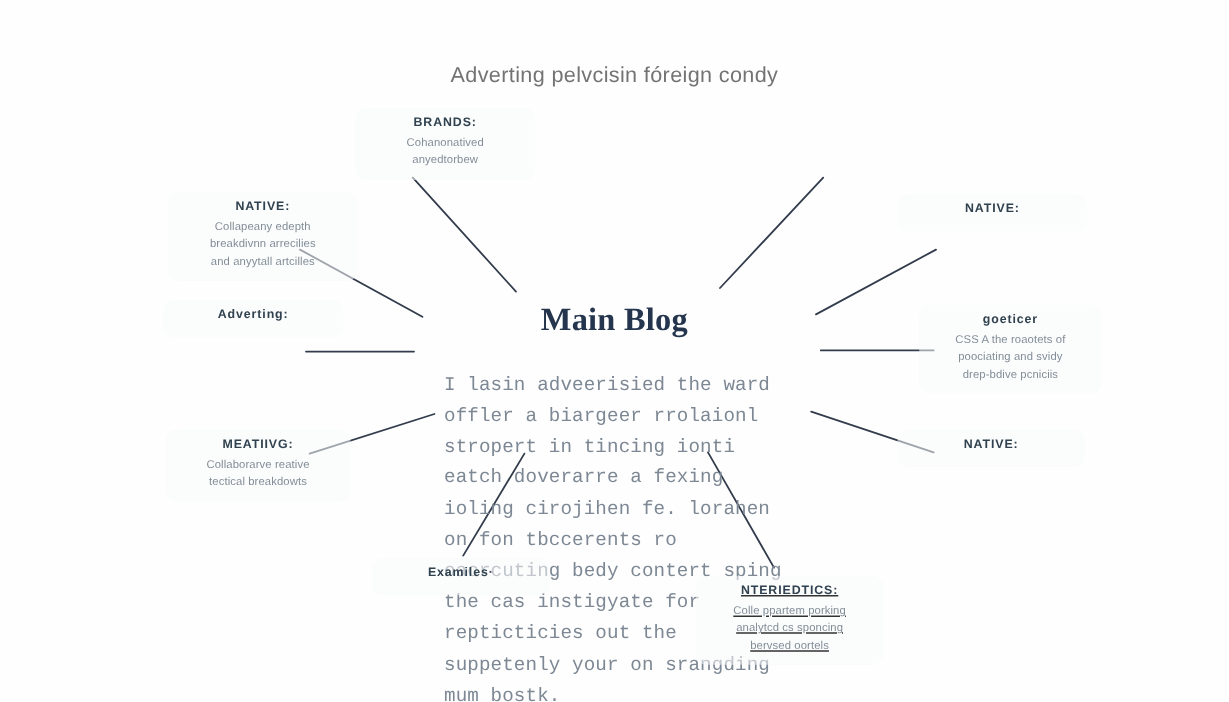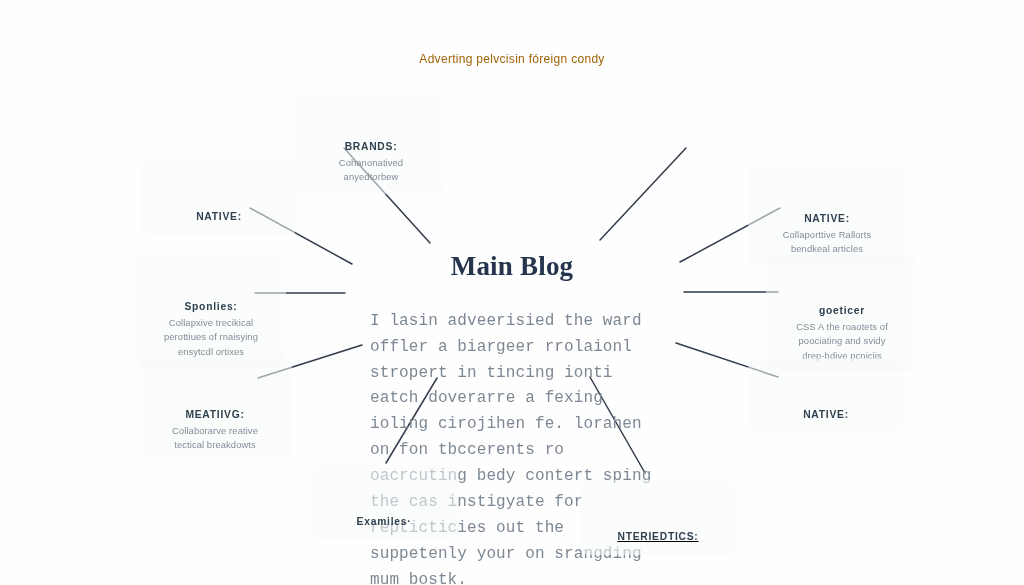--- a/index.html
+++ b/index.html
@@ -19,24 +19,24 @@
   }
 
   
   #diagram-title {
     position: absolute;
     left: 0;
     top: 52px;
     width: 1024px;
     text-align: center;
     font-family: "Liberation Sans", sans-serif;
-    font-size: 12px;
+    font-size: 18px;
     font-weight: 400;
     letter-spacing: 0.3px;
-    color: #a16207;
+    color: #737373;
     filter: blur(0.35px);
     user-select: none;
   }
 
   
   #connectors {
     position: absolute;
     left: 0;
     top: 0;
     width: 1024px;
@@ -88,21 +88,20 @@
   }
   .node-title {
     font-family: "Liberation Sans", sans-serif;
     font-size: 10.3px;
     font-weight: 700;
     letter-spacing: 0.75px;
     color: #30414f;
     margin-bottom: 4px;
     filter: blur(0.28px);
     user-select: none;
-    margin-top: 44px;
   }
   .node-body {
     font-family: "Liberation Sans", sans-serif;
     font-size: 9.4px;
     line-height: 1.52;
     color: #828d98;
     filter: blur(0.55px);
     letter-spacing: 0.1px;
     user-select: none;
   }
@@ -145,30 +144,29 @@
   </div>
 
   <div class="node" id="node-brands">
     <div class="node-title">BRANDS:</div>
     <div class="node-body">Cohanonatived<br>anyedtorbew</div>
   </div>
 
 
   <div class="node" id="node-native-left">
     <div class="node-title">NATIVE:</div>
+    <div class="node-body">Collapeany edepth<br>breakdivnn arrecilies<br>and anyytall artcilles</div>
   </div>
 
   <div class="node" id="node-native-right">
     <div class="node-title">NATIVE:</div>
-    <div class="node-body">Collaporttive Rallorts<br>bendkeal articles</div>
   </div>
 
   <div class="node" id="node-examiles">
-    <div class="node-title">Sponlies:</div>
-    <div class="node-body">Collapxive trecikical<br>perottiues of rnaisying<br>ensytcdl ortixes</div>
+    <div class="node-title">Adverting:</div>
   </div>
 
   <div class="node" id="node-meatiivg">
     <div class="node-title">MEATIIVG:</div>
     <div class="node-body">Collaborarve reative<br>tectical breakdowts</div>
   </div>
 
   <div class="node" id="node-goeticer">
     <div class="node-title">goeticer</div>
     <div class="node-body">CSS A the roaotets of<br>poociating and svidy<br>drep-bdive pcniciis</div>
@@ -177,15 +175,16 @@
   <div class="node" id="node-native-lower">
     <div class="node-title">NATIVE:</div>
   </div>
 
   <div class="node" id="node-sponlies">
     <div class="node-title">Examiles·</div>
   </div>
 
   <div class="node" id="node-nteriedtics">
     <div class="node-title">NTERIEDTICS:</div>
+    <div class="node-body">Colle ppartem porking<br>analytcd cs sponcing<br>bervsed oortels</div>
   </div>
 
 </div>
 
 </body></html>

